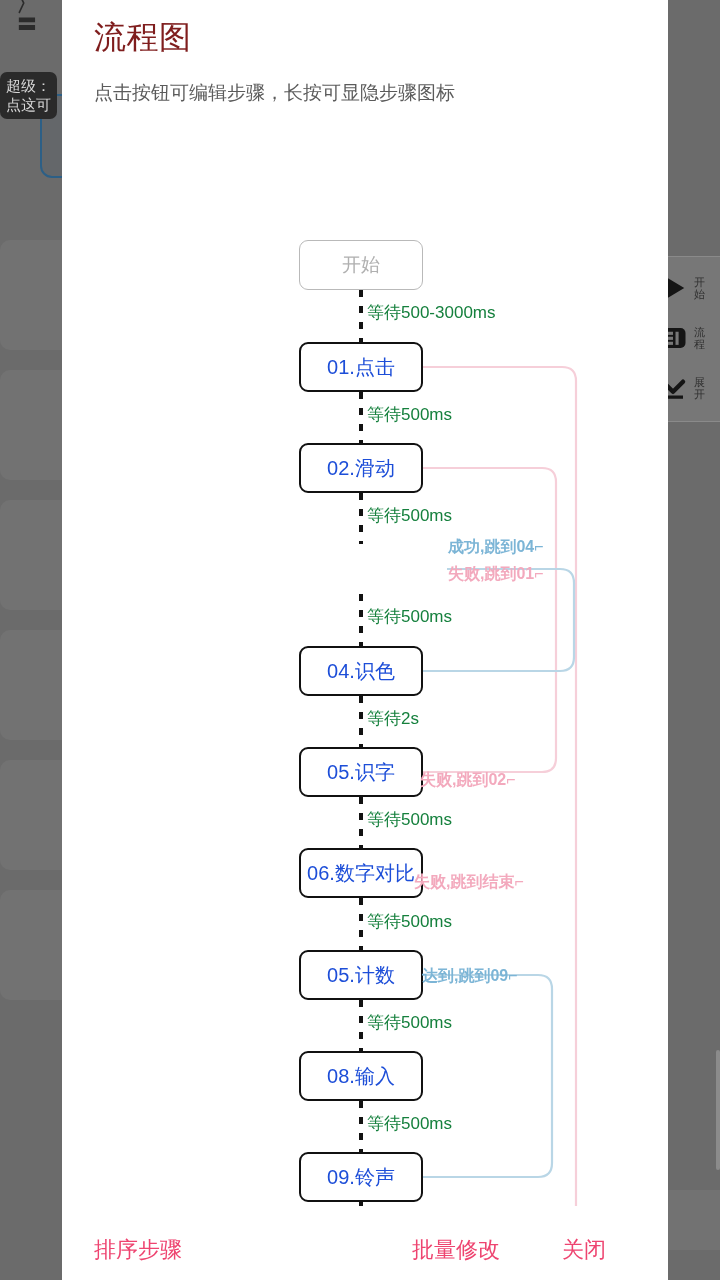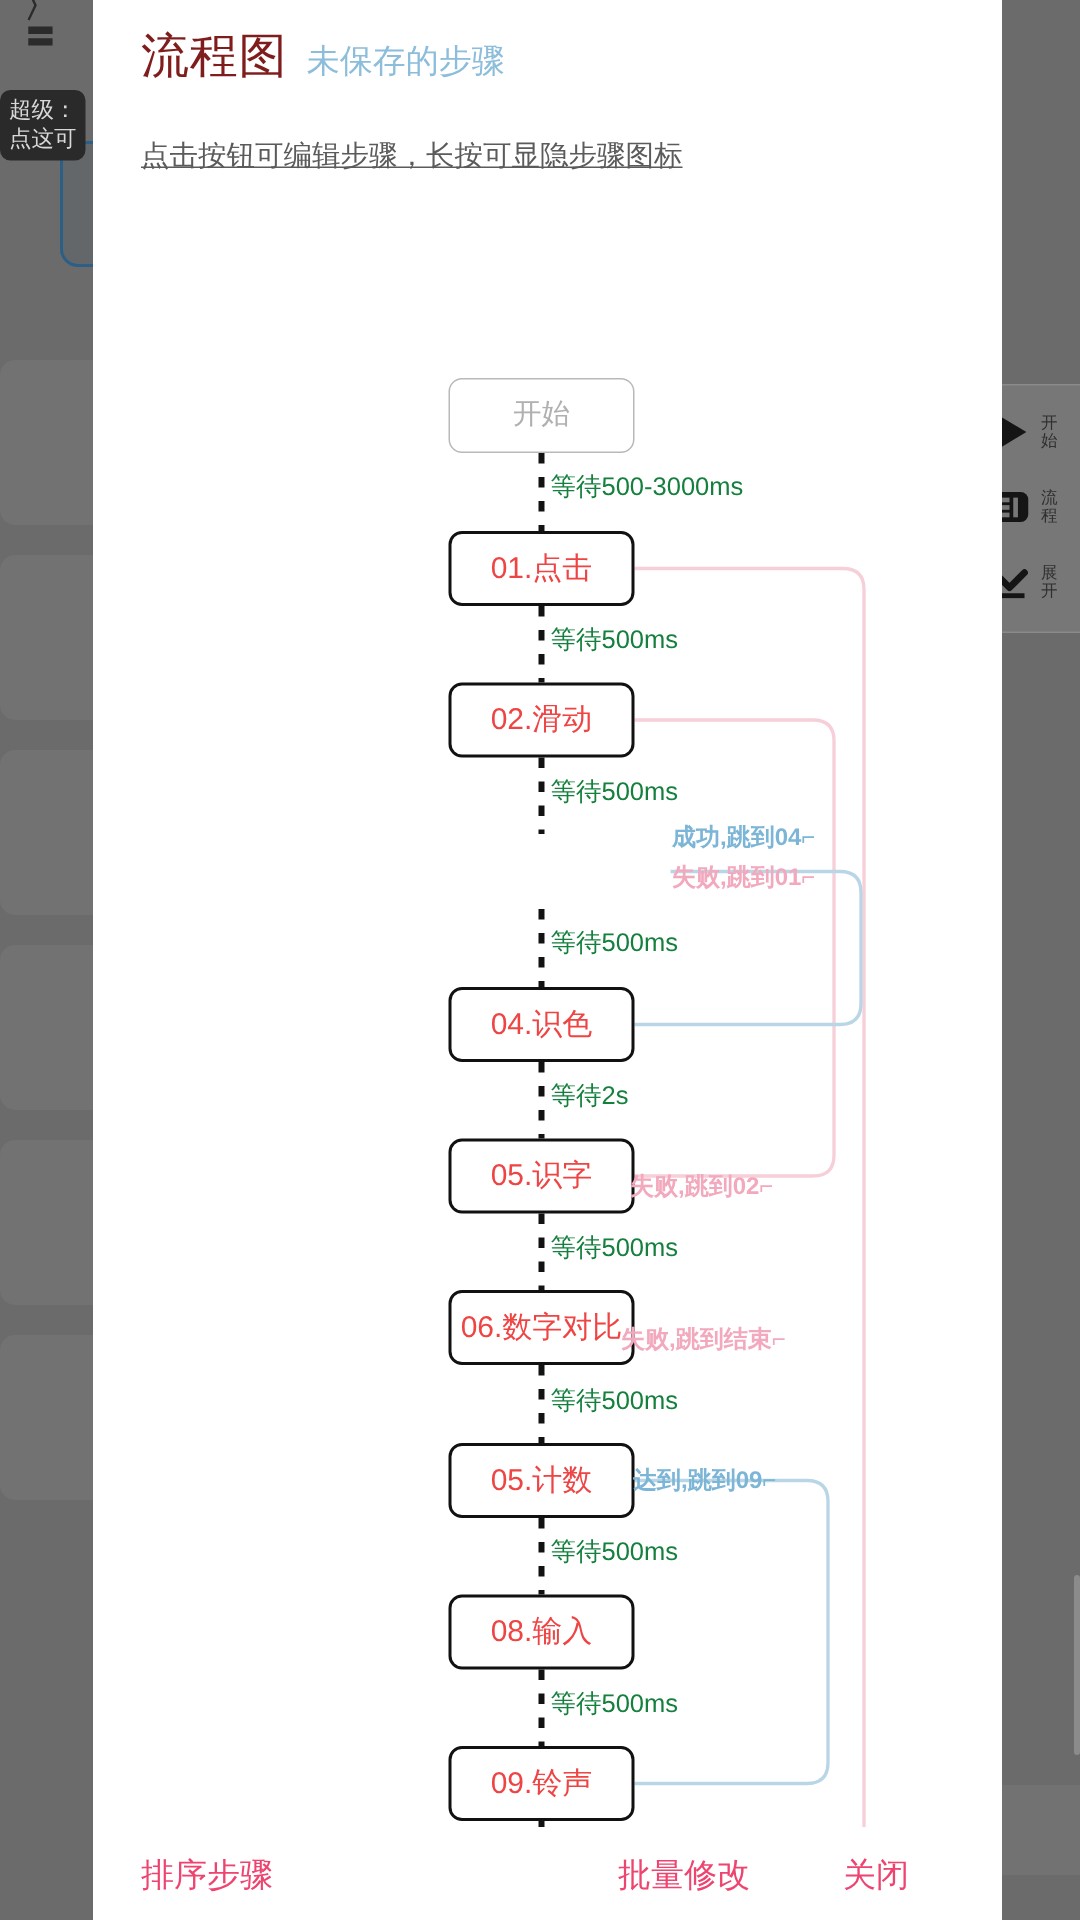--- a/index.html
+++ b/index.html
@@ -58,34 +58,34 @@
     display: flex; flex-direction: column;
   }
 
   #sheet-head { padding: 16px 0 0 32px; flex: none; }
   #title-row { display: flex; align-items: baseline; gap: 13px; }
   #title {
     font-size: 32px; line-height: 42px; color: #7f1d1d; letter-spacing: .5px;
   }
   #subtitle { font-size: 22px; line-height: 30px; color: #8cbddb; }
   #hint {
-    margin-top: 34px; font-size: 19px; line-height: 26px; color: #5b5b5b; text-decoration: underline;
+    margin-top: 22px; font-size: 19px; line-height: 26px; color: #5b5b5b;
   }
 
   
   #flow-wrap { position: relative; flex: 1 1 auto; overflow: hidden; }
   #flow { position: absolute; left: 0; top: 0; width: 606px; height: 1100px; }
   #edges { position: absolute; left: 0; top: 0; width: 606px; height: 1100px; }
 
   .node {
     position: absolute; width: 124px; height: 50px;
     left: 237px;
     display: flex; align-items: center; justify-content: center;
     border-radius: 9px; background: #fff;
-    border: 2.5px solid #111; color: #ef4444;
+    border: 2.5px solid #111; color: #1d4ed8;
     font-size: 20px; line-height: 24px; white-space: nowrap;
     z-index: 3;
   }
   .node.terminal {
     border: 1.6px solid #b9b9b9; color: #b0b0b0; font-size: 19px;
   }
   .node.wide { width: 172px; left: 213px; }
 
   .wait-label {
     position: absolute; left: 305px;
@@ -121,21 +121,21 @@
 </style>
 </head>
 <body>
 
 <div id="backdrop">
 
   <div class="bg-ticks" style="left:16px; top:-6px;">〉<br>〓</div>
 
   <div class="bg-blue-box" style="left:40px; top:94px; width:160px; height:84px;"></div>
 
-  <div class="bg-tooltip" style="left:0px; top:60px;">
+  <div class="bg-tooltip" style="left:0px; top:72px;">
     <div>超级：</div>
     <div>点这可</div>
   </div>
 
   <div class="bg-card" style="left:0px; top:240px; width:120px; height:110px;"></div>
   <div class="bg-card" style="left:0px; top:370px; width:120px; height:110px;"></div>
   <div class="bg-card" style="left:0px; top:500px; width:120px; height:110px;"></div>
   <div class="bg-card" style="left:0px; top:630px; width:120px; height:110px;"></div>
   <div class="bg-card" style="left:0px; top:760px; width:120px; height:110px;"></div>
   <div class="bg-card" style="left:0px; top:890px; width:120px; height:110px;"></div>
@@ -175,21 +175,20 @@
   </div>
 
   <div id="scroll-sliver"></div>
 </div>
 
 <div id="sheet">
 
   <div id="sheet-head">
     <div id="title-row">
       <div id="title">流程图</div>
-      <div id="subtitle">未保存的步骤</div>
     </div>
     <div id="hint">点击按钮可编辑步骤，长按可显隐步骤图标</div>
   </div>
 
   <div id="flow-wrap">
     <div id="flow">
 
       <svg id="edges" viewBox="0 0 606 1100">
 
         <g stroke="#121212" stroke-width="4" stroke-dasharray="7 9" stroke-linecap="butt">

